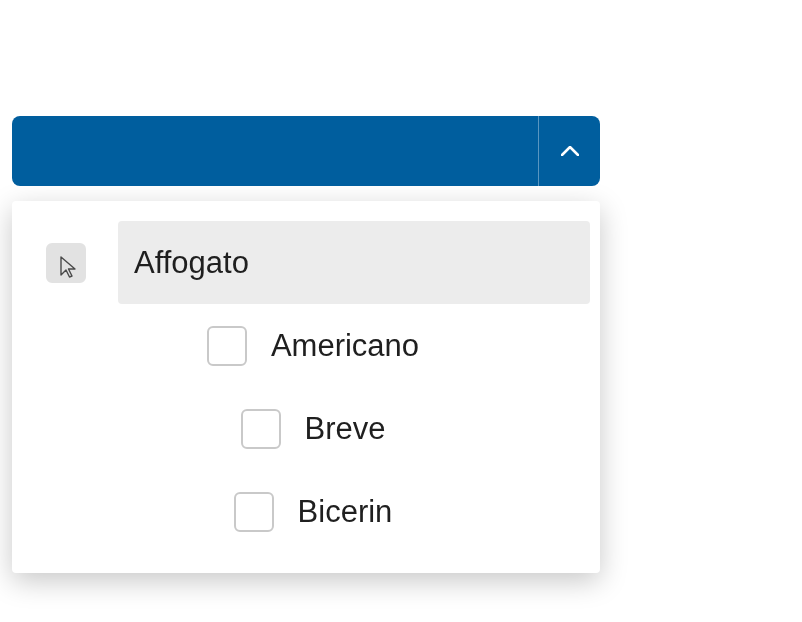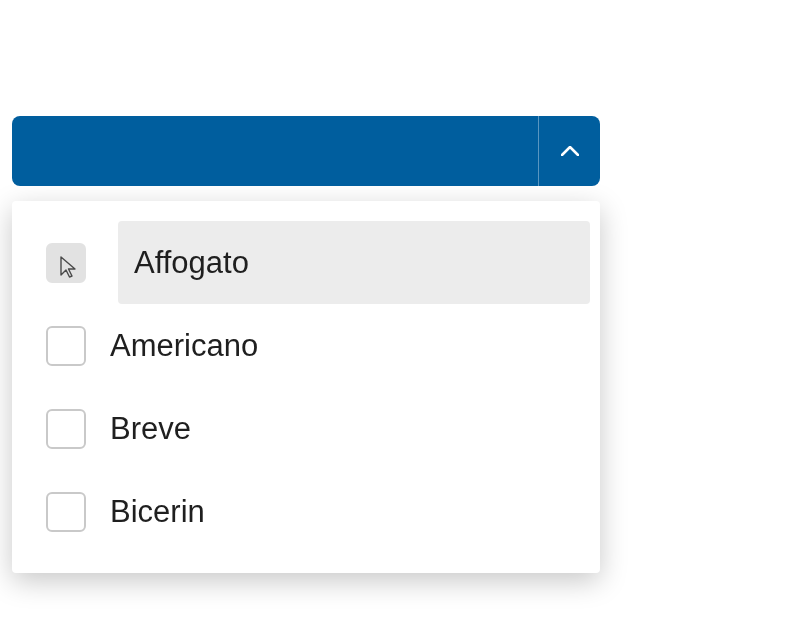--- a/index.html
+++ b/index.html
@@ -49,20 +49,21 @@
       box-shadow: 0 8px 28px rgba(0,0,0,0.22);
       padding: 20px 10px 20px 10px;
     }
     .option-row {
       display: flex;
       align-items: center;
       height: 83px;
       padding: 0 10px 0 24px;
       border-radius: 4px;
       cursor: pointer;
+      justify-content: center;
     }
     .option-checkbox {
       width: 40px;
       height: 40px;
       border: 2px solid #c9c9c9;
       border-radius: 6px;
       margin-right: 24px;
       flex-shrink: 0;
       background: #fff;
     }

